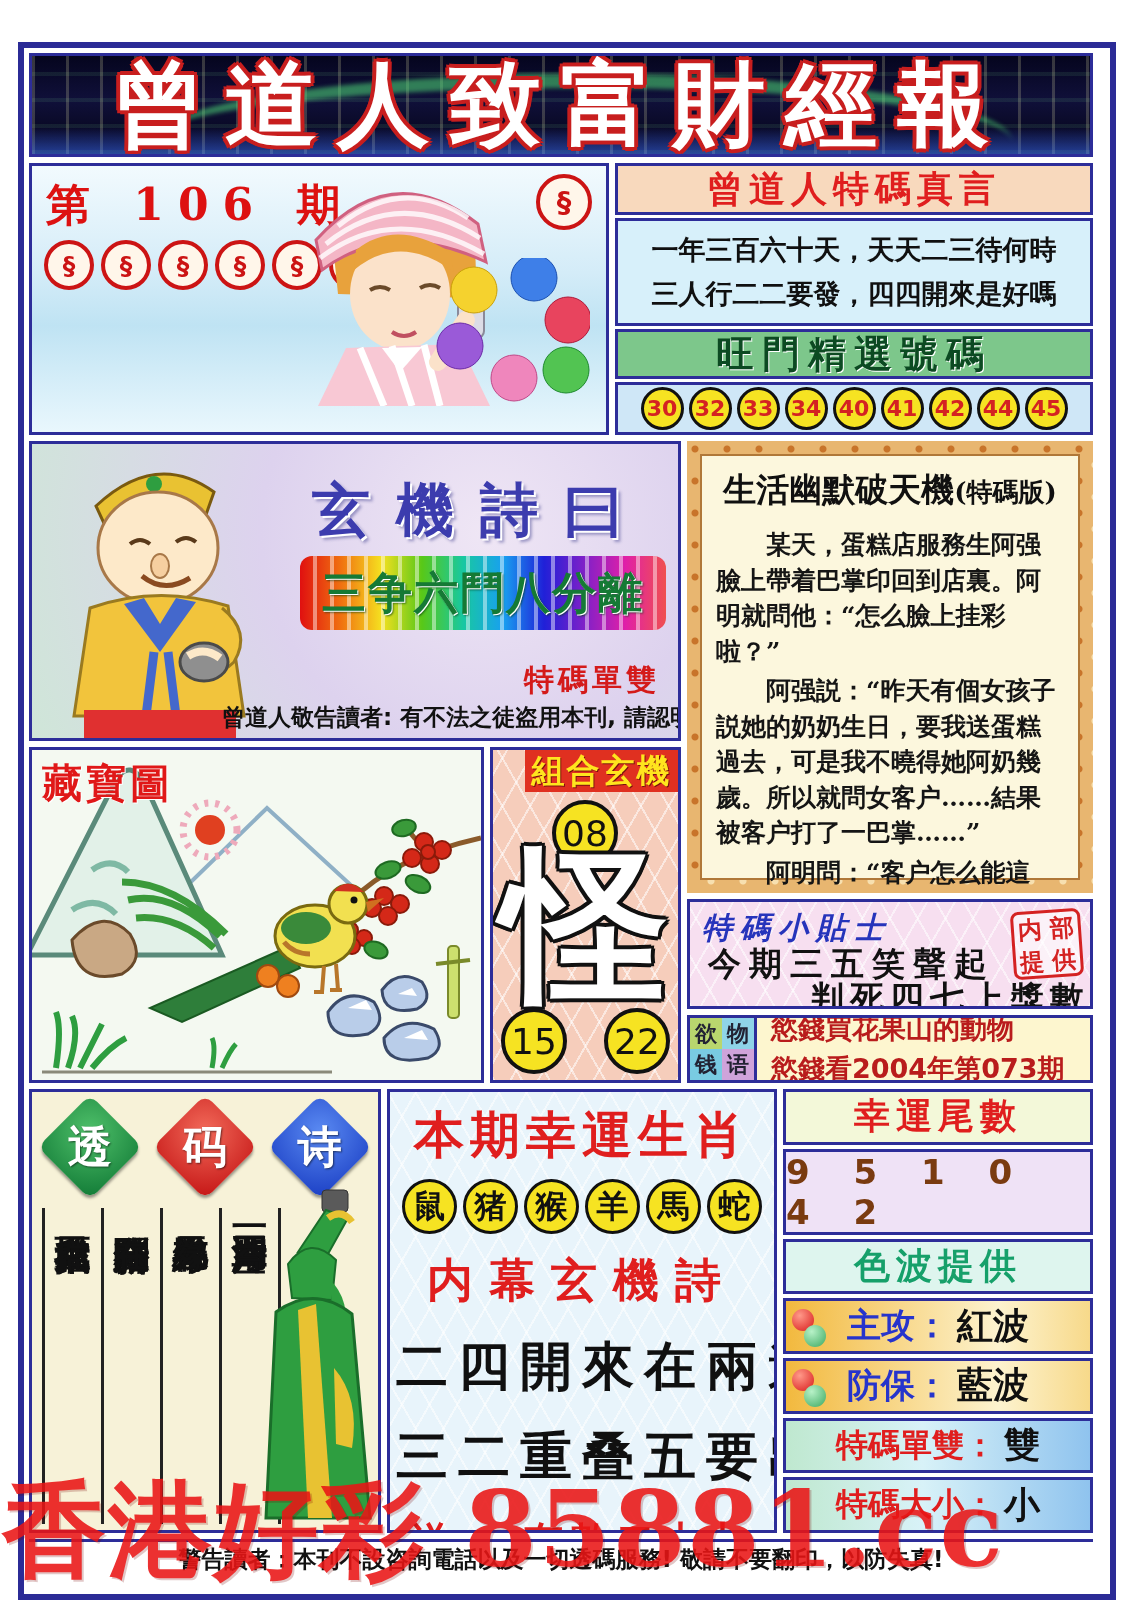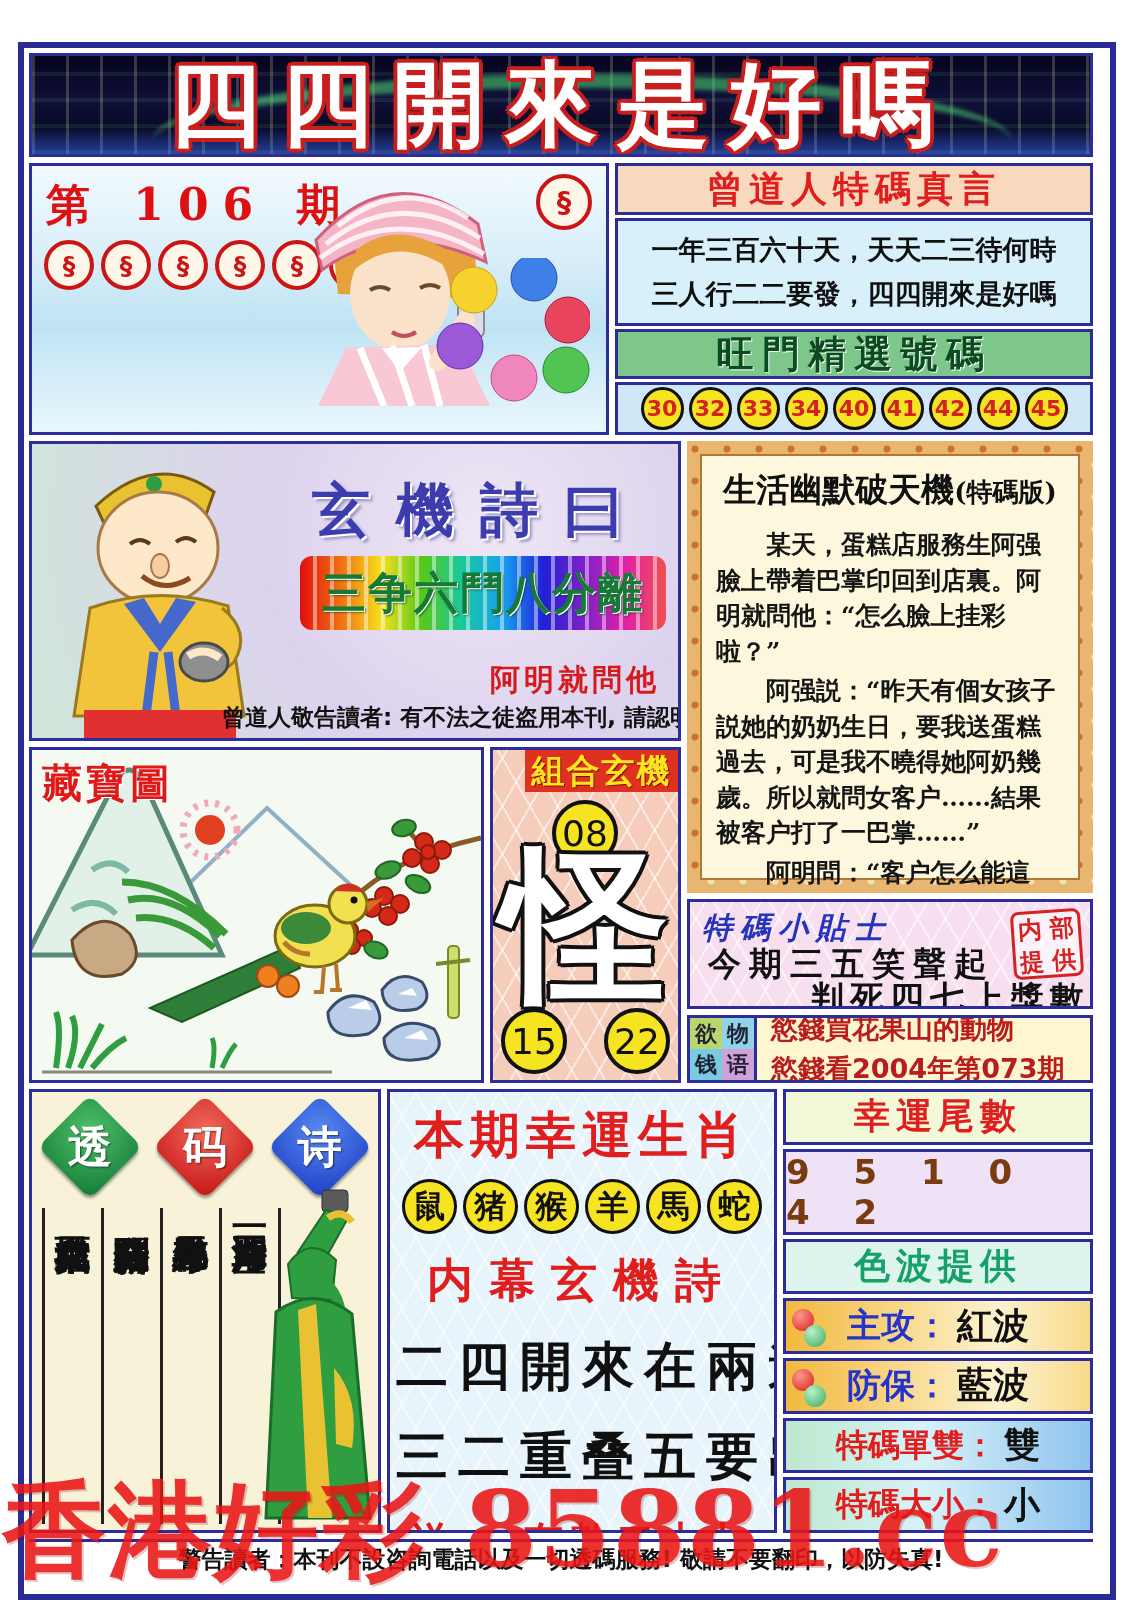--- a/index.html
+++ b/index.html
@@ -179,21 +179,21 @@
 <body>
 
 <div class="page">
  <div class="frame">
   <div class="inner">
 
    <div class="panel banner">
      <div class="lights"></div>
      <div class="bridge"></div>
      <div class="glow"></div>
-     <div class="banner-title">四四開來是好嗎</div>
+     <div class="banner-title">曾道人致富財經報</div>
    </div>
 
    <div class="panel photo-panel">
      <div class="issue-no">第 106 期</div>
      <div class="seal-row">
        <div class="seal">§</div>
        <div class="seal">§</div>
        <div class="seal">§</div>
        <div class="seal">§</div>
        <div class="seal">§</div>
@@ -261,21 +261,21 @@
        <path d="M116 204 L108 268 M130 204 L138 268" stroke="#4468cc" stroke-width="9"></path>
        <rect x="46" y="262" width="152" height="30" fill="#e03030"></rect>
        <path d="M184 160 Q214 184 196 214 Q178 232 160 220" fill="#f2c43c" stroke="#9a7a20" stroke-width="3"></path>
        <ellipse cx="166" cy="214" rx="24" ry="19" fill="#8f8f8f" stroke="#4a4a4a" stroke-width="3"></ellipse>
        <path d="M150 208 q16 -10 32 2" stroke="#fde9c9" stroke-width="8" fill="none"></path>
      </svg>
      <div class="mystic-title">玄機詩曰</div>
      <div class="rainbow">
        <span>三争六鬥八分離</span>
      </div>
-     <div class="mystic-tail">阿明就問他</div>
+     <div class="mystic-tail">特碼單雙</div>
      <div class="mystic-note">曾道人敬告讀者: 有不法之徒盗用本刊, 請認明原版!</div>
    </div>
 
    <div class="panel treasure">
      <svg width="449" height="330" viewBox="0 0 449 330">
        <rect width="449" height="330" fill="#f4f9f1"></rect>
        <path d="M130 160 L235 58 L335 150" stroke="#8fb0c6" stroke-width="4" fill="none"></path>
        <path d="M-5 205 L85 28 Q98 10 112 32 L190 205 Z" fill="#e2f1e8" stroke="#5a8a7a" stroke-width="5"></path>
        <path d="M60 120 q20 -14 36 2 M40 160 q24 -16 44 4" stroke="#7fb9a4" stroke-width="6" fill="none"></path>
        <circle cx="178" cy="80" r="15" fill="#e04020"></circle>

